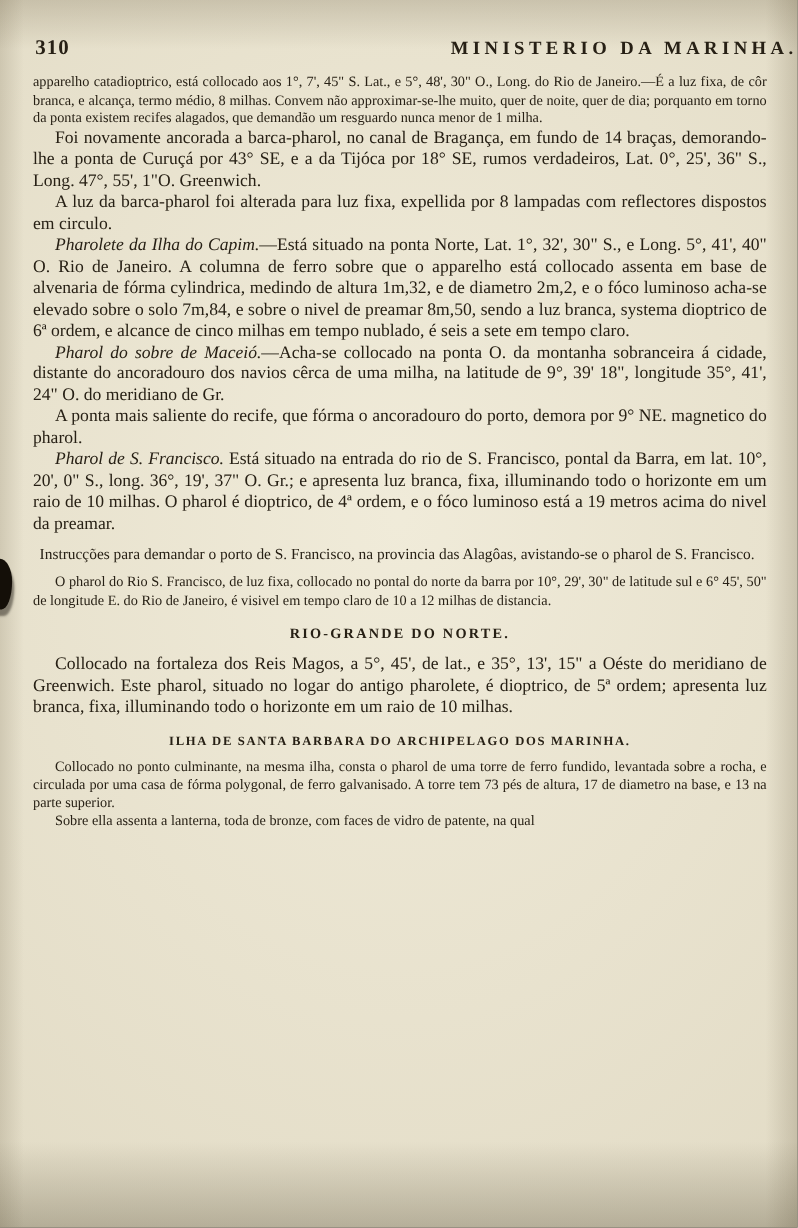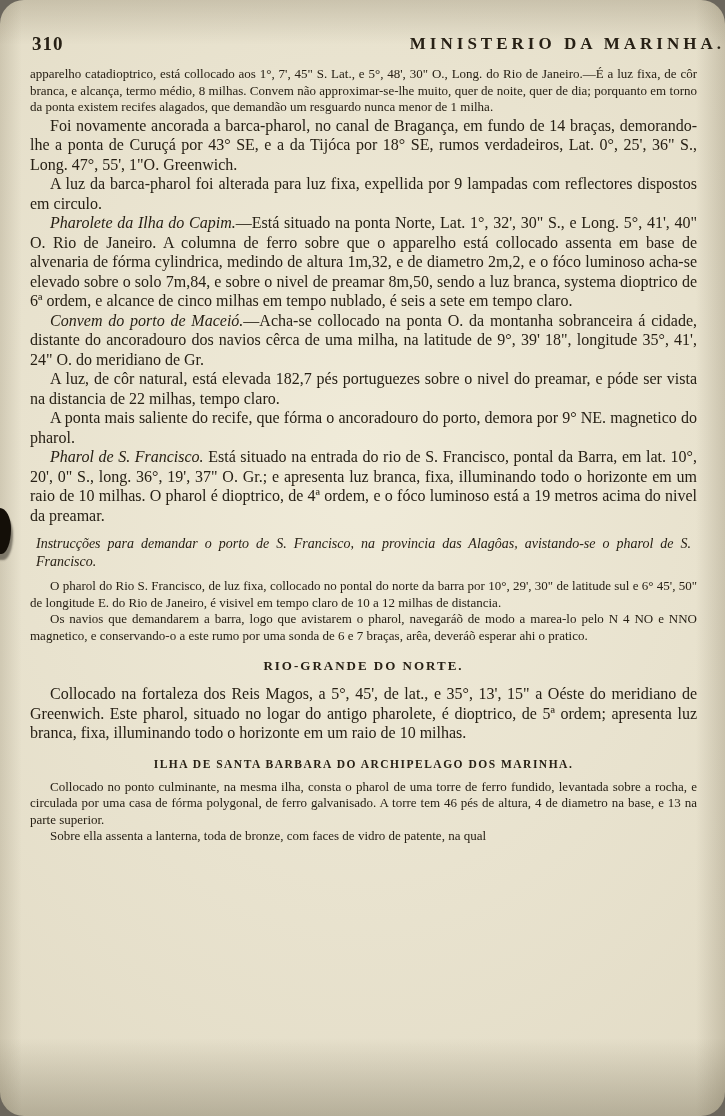--- a/index.html
+++ b/index.html
@@ -14,21 +14,20 @@
     margin: 0 auto;
     overflow: hidden;
     box-sizing: border-box;
     color: #272015;
     font-family: "Liberation Serif", "DejaVu Serif", serif;
     background:
       linear-gradient(to bottom, rgba(85,72,45,0.20), rgba(85,72,45,0) 4%, rgba(85,72,45,0) 93%, rgba(60,52,30,0.28) 100%),
       linear-gradient(to right, rgba(85,72,45,0.16), rgba(85,72,45,0) 3%, rgba(85,72,45,0) 96%, rgba(85,72,45,0.20) 100%),
       radial-gradient(ellipse 130% 110% at 50% 42%, rgba(255,252,240,0.35), rgba(130,110,70,0.08) 75%),
       #e8e2cd;
-    border-radius: 24px;
   }
   .ink-blot {
     position: absolute;
     left: -5px;
     top: 508px;
     width: 16px;
     height: 46px;
     background: #140f08;
     border-radius: 0 70% 60% 0 / 0 45% 55% 0;
     box-shadow: 2px 6px 2px rgba(20,15,8,0.45);
@@ -71,21 +70,20 @@
     font-weight: bold;
     font-size: 13px;
     letter-spacing: 2px;
   }
   .section-sm {
     font-size: 11.5px;
     letter-spacing: 1.5px;
     margin: 15px 0 9px 0;
   }
   .instr {
-    font-style: italic;
     text-align: left;
     font-size: 14px;
     line-height: 18px;
     margin: 10px 6px 7px 6px !important;
   }
 </style>
 </head>
 <body>
 
 <div class="scan">
@@ -96,43 +94,41 @@
     <span class="page-number">310</span>
     <span class="page-title">MINISTERIO DA MARINHA.</span>
   </header>
 
   <main class="page-body">
 
     <p class="sm">apparelho catadioptrico, está collocado aos 1°, 7', 45" S. Lat., e 5°, 48', 30" O., Long. do Rio de Janeiro.—É a luz fixa, de côr branca, e alcança, termo médio, 8 milhas. Convem não approximar-se-lhe muito, quer de noite, quer de dia; porquanto em torno da ponta existem recifes alagados, que demandão um resguardo nunca menor de 1 milha.</p>
 
     <p class="lg ind mt">Foi novamente ancorada a barca-pharol, no canal de Bragança, em fundo de 14 braças, demorando-lhe a ponta de Curuçá por 43° SE, e a da Tijóca por 18° SE, rumos verdadeiros, Lat. 0°, 25', 36" S., Long. 47°, 55', 1"O. Greenwich.</p>
 
-    <p class="lg ind mt">A luz da barca-pharol foi alterada para luz fixa, expellida por 9 lampadas com reflectores dispostos em circulo.</p>
+    <p class="lg ind mt">A luz da barca-pharol foi alterada para luz fixa, expellida por 8 lampadas com reflectores dispostos em circulo.</p>
 
     <p class="lg ind mt"><span class="lead">Pharolete da Ilha do Capim.</span><span>—Está situado na ponta Norte, Lat. 1°, 32', 30" S., e Long. 5°, 41', 40" O. Rio de Janeiro. A columna de ferro sobre que o apparelho está collocado assenta em base de alvenaria de fórma cylindrica, medindo de altura 1m,32, e de diametro 2m,2, e o fóco luminoso acha-se elevado sobre o solo 7m,84, e sobre o nivel de preamar 8m,50, sendo a luz branca, systema dioptrico de 6ª ordem, e alcance de cinco milhas em tempo nublado, é seis a sete em tempo claro.</span></p>
 
 
-    <p class="lg ind"><span class="lead">Convem do porto de Maceió.</span><span>—Acha-se collocado na ponta O. da montanha sobranceira á cidade, distante do ancoradouro dos navios cêrca de uma milha, na latitude de 9°, 39' 18", longitude 35°, 41', 24" O. do meridiano de Gr.</span></p>
+    <p class="lg ind"><span class="lead">Pharol do sobre de Maceió.</span><span>—Acha-se collocado na ponta O. da montanha sobranceira á cidade, distante do ancoradouro dos navios cêrca de uma milha, na latitude de 9°, 39' 18", longitude 35°, 41', 24" O. do meridiano de Gr.</span></p>
 
-    <p class="lg ind mt">A luz, de côr natural, está elevada 182,7 pés portuguezes sobre o nivel do preamar, e póde ser vista na distancia de 22 milhas, tempo claro.</p>
 
     <p class="lg ind mt">A ponta mais saliente do recife, que fórma o ancoradouro do porto, demora por 9° NE. magnetico do pharol.</p>
 
     <p class="lg ind mt"><span class="lead">Pharol de S. Francisco.</span><span> Está situado na entrada do rio de S. Francisco, pontal da Barra, em lat. 10°, 20', 0" S., long. 36°, 19', 37" O. Gr.; e apresenta luz branca, fixa, illuminando todo o horizonte em um raio de 10 milhas. O pharol é dioptrico, de 4ª ordem, e o fóco luminoso está a 19 metros acima do nivel da preamar.</span></p>
 
     <p class="instr">Instrucções para demandar o porto de S. Francisco, na provincia das Alagôas, avistando-se o pharol de S. Francisco.</p>
 
     <p class="sm ind">O pharol do Rio S. Francisco, de luz fixa, collocado no pontal do norte da barra por 10°, 29', 30" de latitude sul e 6° 45', 50" de longitude E. do Rio de Janeiro, é visivel em tempo claro de 10 a 12 milhas de distancia.</p>
 
-    <p class="sm ind mt">Os navios que demandarem a barra, logo que avistarem o pharol, navegaráõ de modo a marea-lo pelo N 4 NO e NNO magnetico, e conservando-o a este rumo por uma sonda de 6 e 7 braças, arêa, deveráõ esperar ahi o pratico.</p>
 
     <h2 class="section">RIO-GRANDE DO NORTE.</h2>
 
     <p class="lg ind">Collocado na fortaleza dos Reis Magos, a 5°, 45', de lat., e 35°, 13', 15" a Oéste do meridiano de Greenwich. Este pharol, situado no logar do antigo pharolete, é dioptrico, de 5ª ordem; apresenta luz branca, fixa, illuminando todo o horizonte em um raio de 10 milhas.</p>
 
     <h2 class="section section-sm">ILHA DE SANTA BARBARA DO ARCHIPELAGO DOS MARINHA.</h2>
 
-    <p class="sm ind">Collocado no ponto culminante, na mesma ilha, consta o pharol de uma torre de ferro fundido, levantada sobre a rocha, e circulada por uma casa de fórma polygonal, de ferro galvanisado. A torre tem 46 pés de altura, 4 de diametro na base, e 13 na parte superior.</p>
+    <p class="sm ind">Collocado no ponto culminante, na mesma ilha, consta o pharol de uma torre de ferro fundido, levantada sobre a rocha, e circulada por uma casa de fórma polygonal, de ferro galvanisado. A torre tem 73 pés de altura, 17 de diametro na base, e 13 na parte superior.</p>
 
     <p class="sm ind mt">Sobre ella assenta a lanterna, toda de bronze, com faces de vidro de patente, na qual</p>
 
   </main>
 </div>
 
 </body></html>

